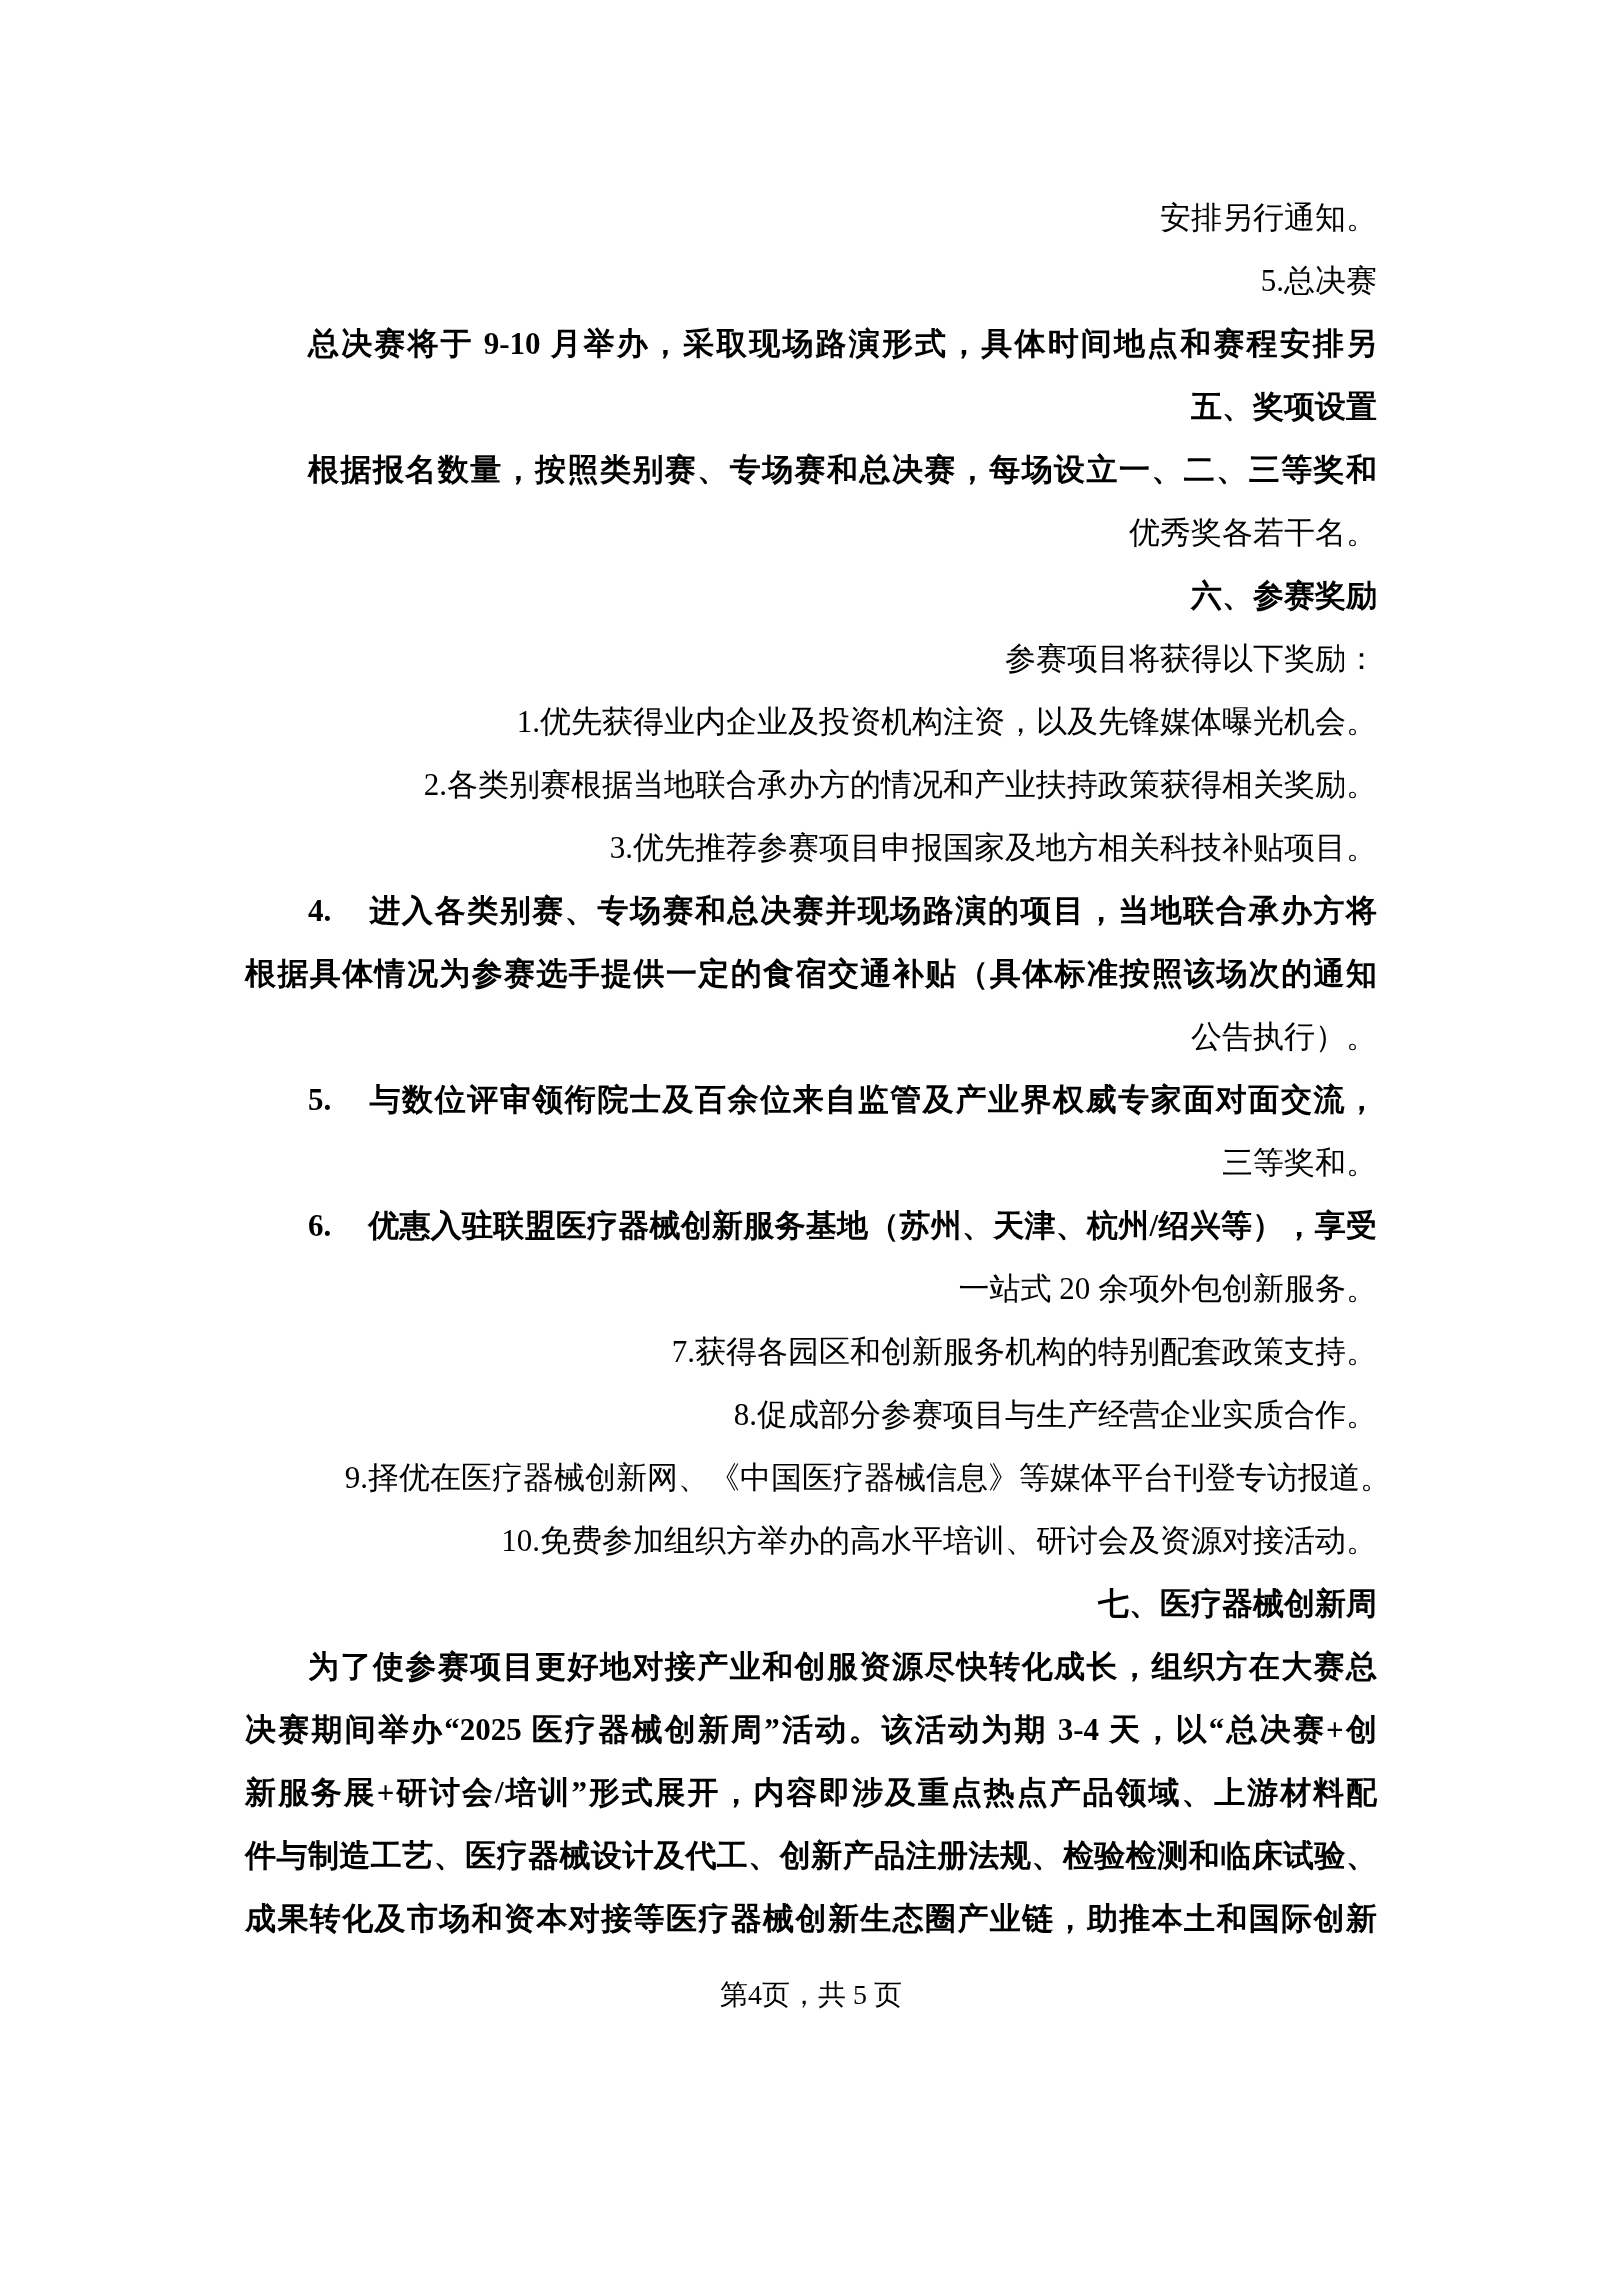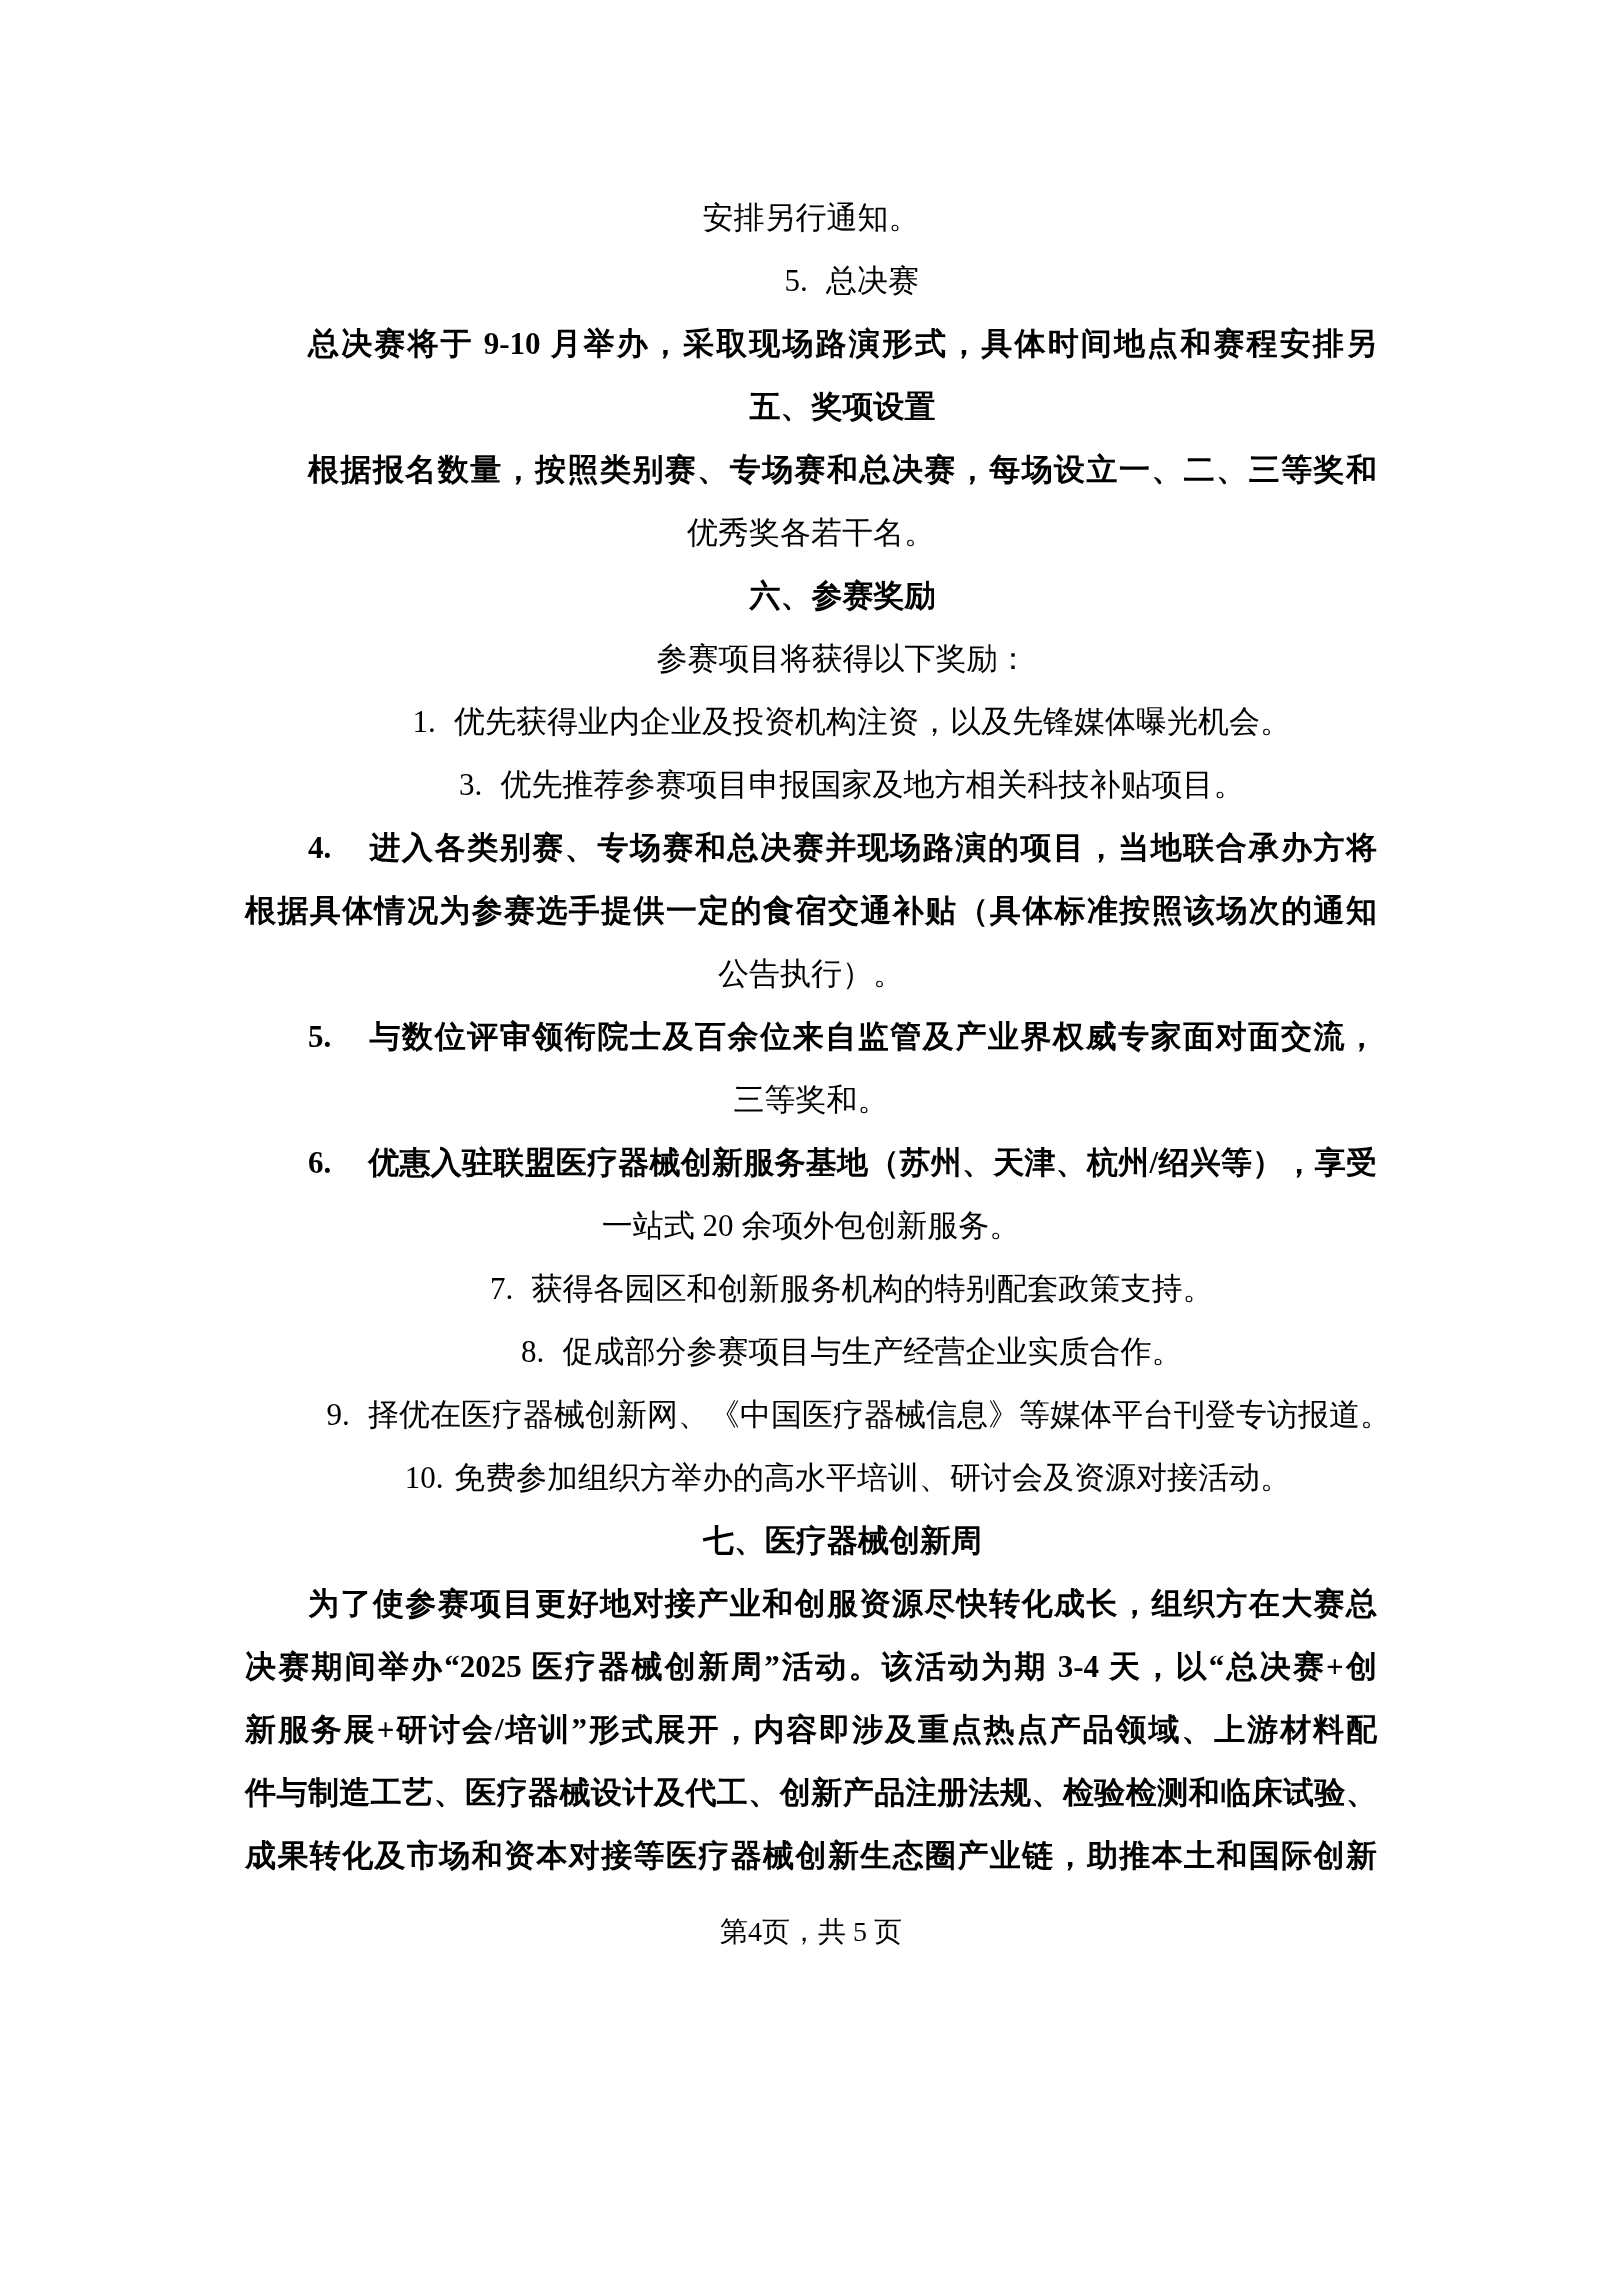--- a/index.html
+++ b/index.html
@@ -18,21 +18,21 @@
     padding: 186px 245px 0 245px;
     background: #ffffff;
     overflow: hidden;
   }
   .doc-body { width: 1132px; }
   .line {
     font-size: 31px;
     line-height: 63px;
     height: 63px;
     white-space: nowrap;
-    text-align: center;
+    text-align: right;
     letter-spacing: 0;
   }
   .line.fill {
     white-space: normal;
     text-align: justify;
     text-align-last: justify;
     font-weight: bold;
   }
   .line.indent { padding-left: 63px; }
   .line.list { padding-left: 63px; }
@@ -88,20 +88,23 @@
   </div>
 
   <div class="line indent">
     <span class="txt">参赛项目将获得以下奖励：</span>
   </div>
 
   <div class="line list">
     <span class="num">1.</span><span class="txt">优先获得业内企业及投资机构注资，以及先锋媒体曝光机会。</span>
   </div>
 
+  <div class="line list">
+    <span class="num">2.</span><span class="txt">各类别赛根据当地联合承办方的情况和产业扶持政策获得相关奖励。</span>
+  </div>
 
   <div class="line list">
     <span class="num">3.</span><span class="txt">优先推荐参赛项目申报国家及地方相关科技补贴项目。</span>
   </div>
 
   <div class="line list fill">
     <span class="num">4.</span><span class="txt">进入各类别赛、专场赛和总决赛并现场路演的项目，当地联合承办方将</span>
   </div>
 
   <div class="line fill">

